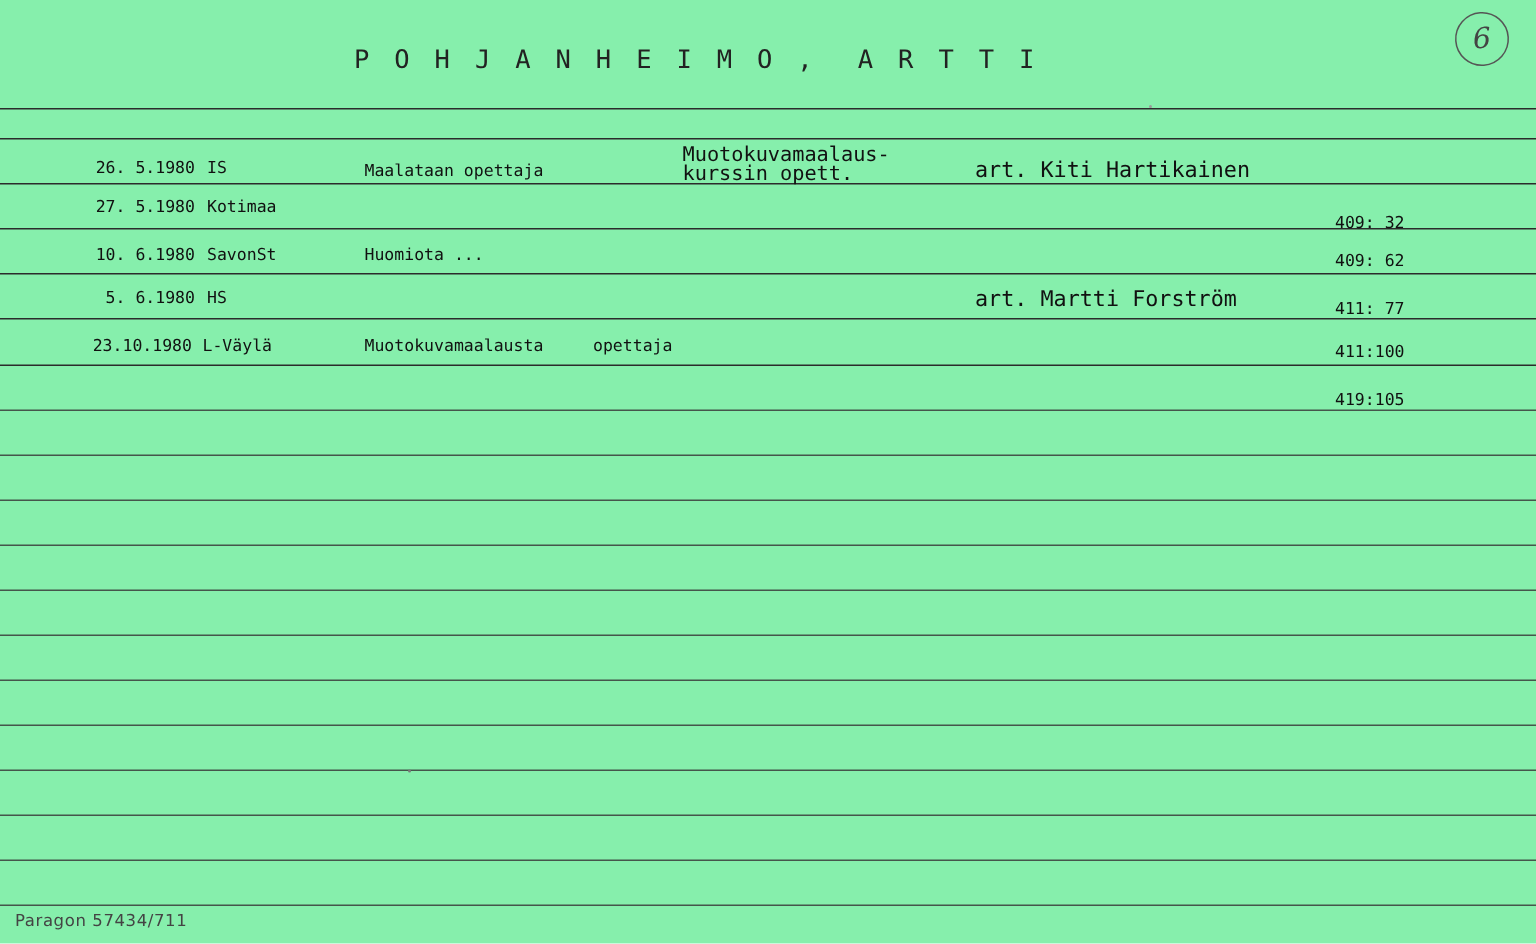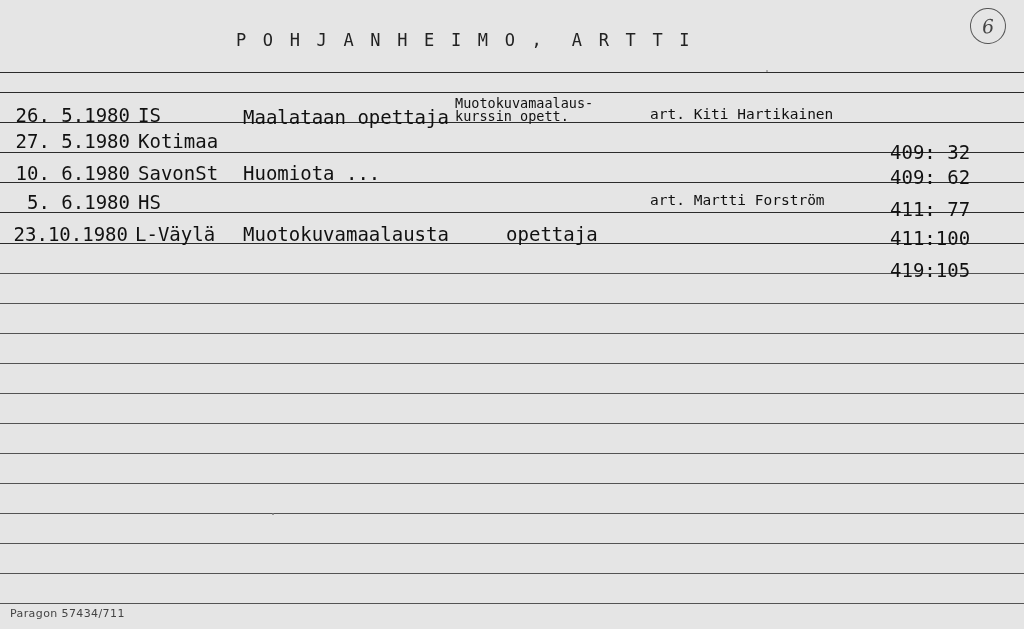--- a/index.html
+++ b/index.html
@@ -15,21 +15,21 @@
     position: relative;
     overflow: hidden;
   }
 
   .card {
     position: absolute;
     left: 0;
     top: 0;
     width: 1024px;
     height: 629px;
-    background: #e5e5e5;
+    background: #86efac;
   }
 
   
   .header {
     position: absolute;
     left: 0;
     top: 0;
     width: 1024px;
     height: 72px;
   }
@@ -90,21 +90,21 @@
   }
   .entry-row {
     position: absolute;
     left: 0;
     width: 1024px;
     height: 30px;
   }
   .cell {
     position: absolute;
     font-family: "DejaVu Sans Mono", monospace;
-    font-size: 19px;
+    font-size: 11px;
     color: #111;
     white-space: pre;
     line-height: 1;
   }
   .c-date {
     left: 10px;
     width: 120px;
     text-align: right;
   }
   .c-source {

